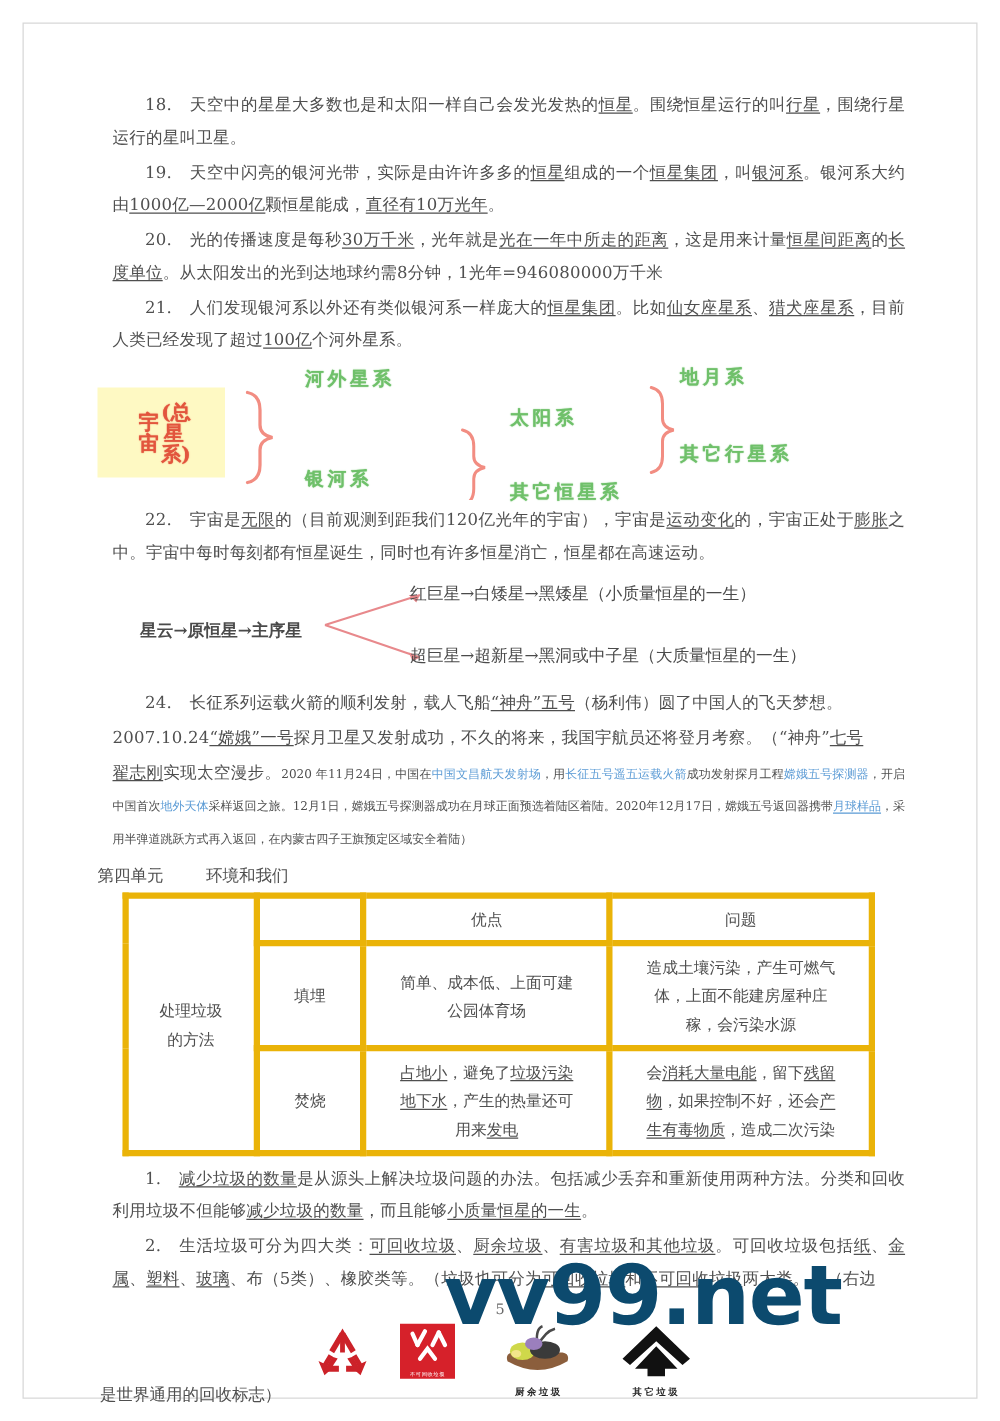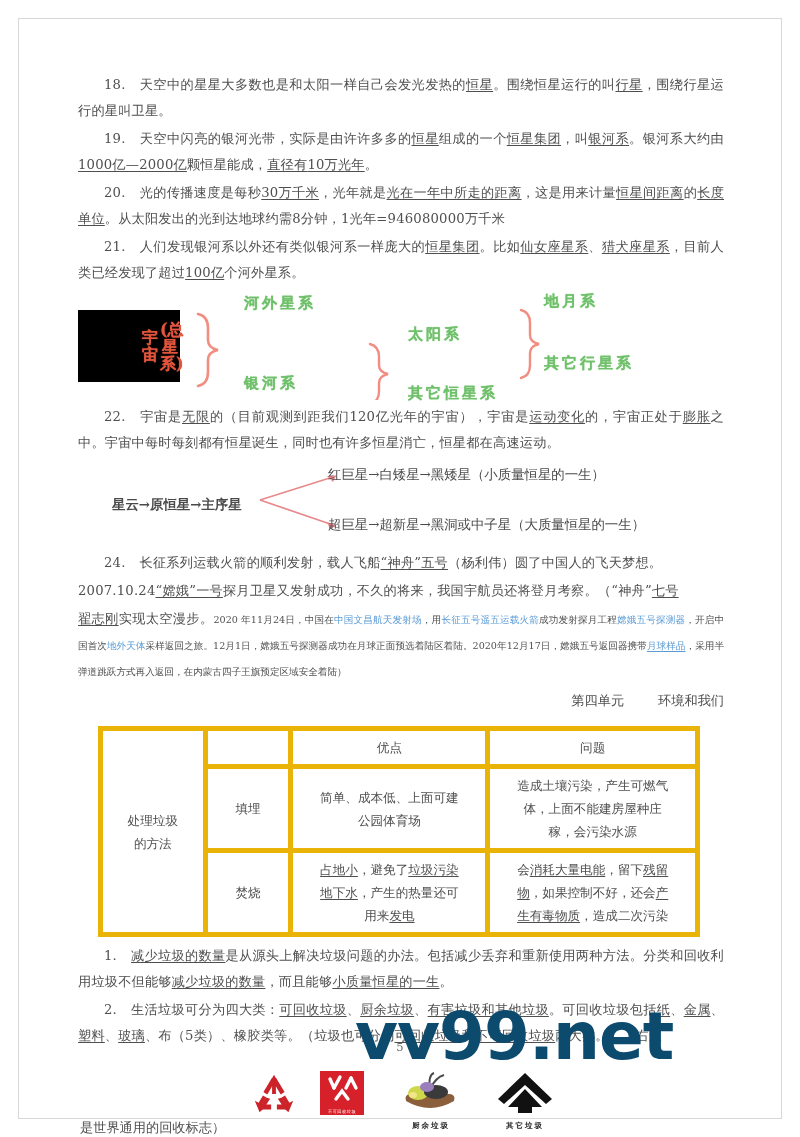--- a/index.html
+++ b/index.html
@@ -25,21 +25,21 @@
     border: 1px solid #d8d8d8;
     pointer-events: none;
   }
   .content {
     position: absolute;
     left: 78px;
     top: 72px;
     width: 646px;
   }
   p.para {
-    margin: 0 0 2px 0;
+    margin: 0 0 2px 12px;
     font-size: 13.2px;
     line-height: 26px;
     text-align: justify;
     letter-spacing: 0.2px;
     color: #4f4f4f;
   }
   p.para .idx {
     display: inline-block;
     margin-left: 26px;
     margin-right: 14px;
@@ -52,24 +52,24 @@
     position: relative;
     height: 108px;
     margin: 6px 0 4px 0;
   }
   .uni-box {
     position: absolute;
     left: 0px;
     top: 18px;
     width: 102px;
     height: 72px;
-    background: #000000;
+    background: #fef9c3;
     display: flex;
     align-items: center;
-    justify-content: flex-end;
+    justify-content: center;
   }
   .uni-box span {
     color: #e2553d;
     font-weight: bold;
     font-size: 16px;
     line-height: 17px;
     width: 20px;
     text-align: center;
     text-shadow: 0 0 1px #e2553d;
   }
@@ -108,23 +108,23 @@
   .diagram-star .br2 {
     position: absolute;
     left: 250px;
     top: 50px;
     white-space: nowrap;
   }
   .diagram-star svg { position: absolute; left: 180px; top: 4px; }
 
   
   .unit-head {
-    text-align: right;
+    text-align: left;
     font-size: 13.2px;
-    margin: 8px 0 16px 0;
+    margin: 8px 0 4px 0;
     color: #4f4f4f;
   }
   .unit-head .gap { display: inline-block; width: 34px; }
 
   
   table.waste {
     border-collapse: collapse;
     width: 602px;
     margin: 0 0 0 20px;
     font-size: 12.6px;

